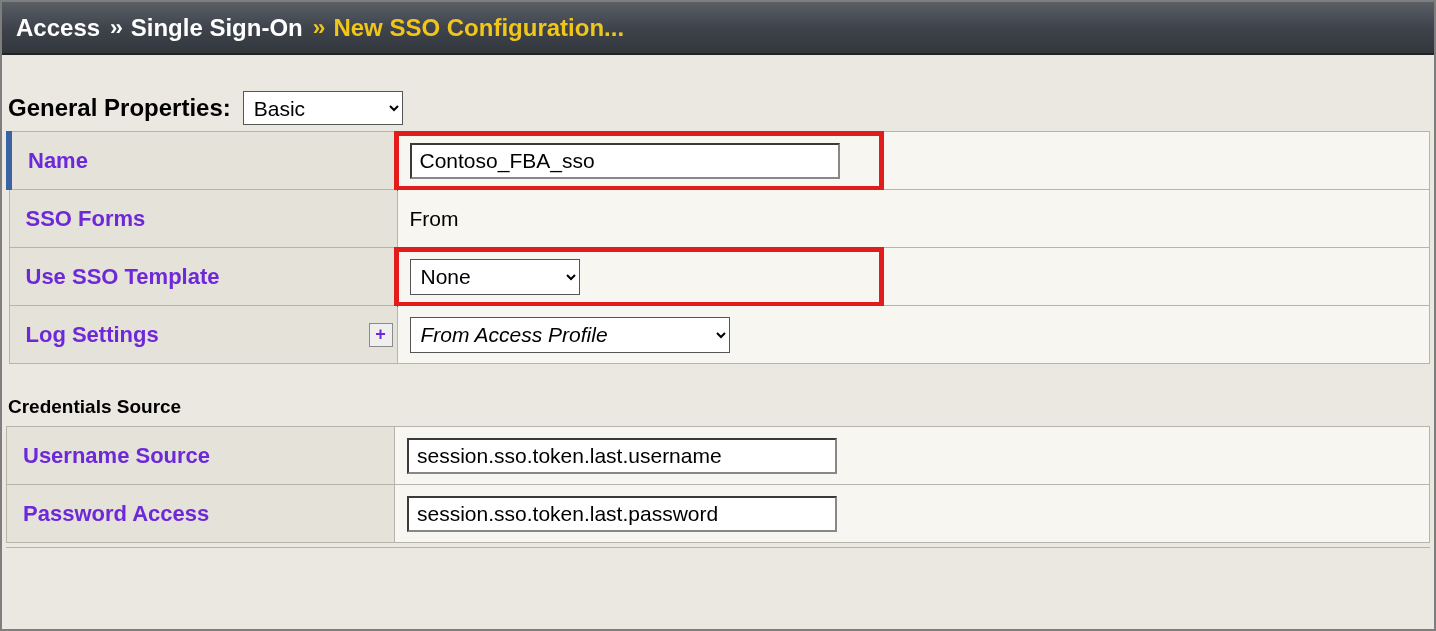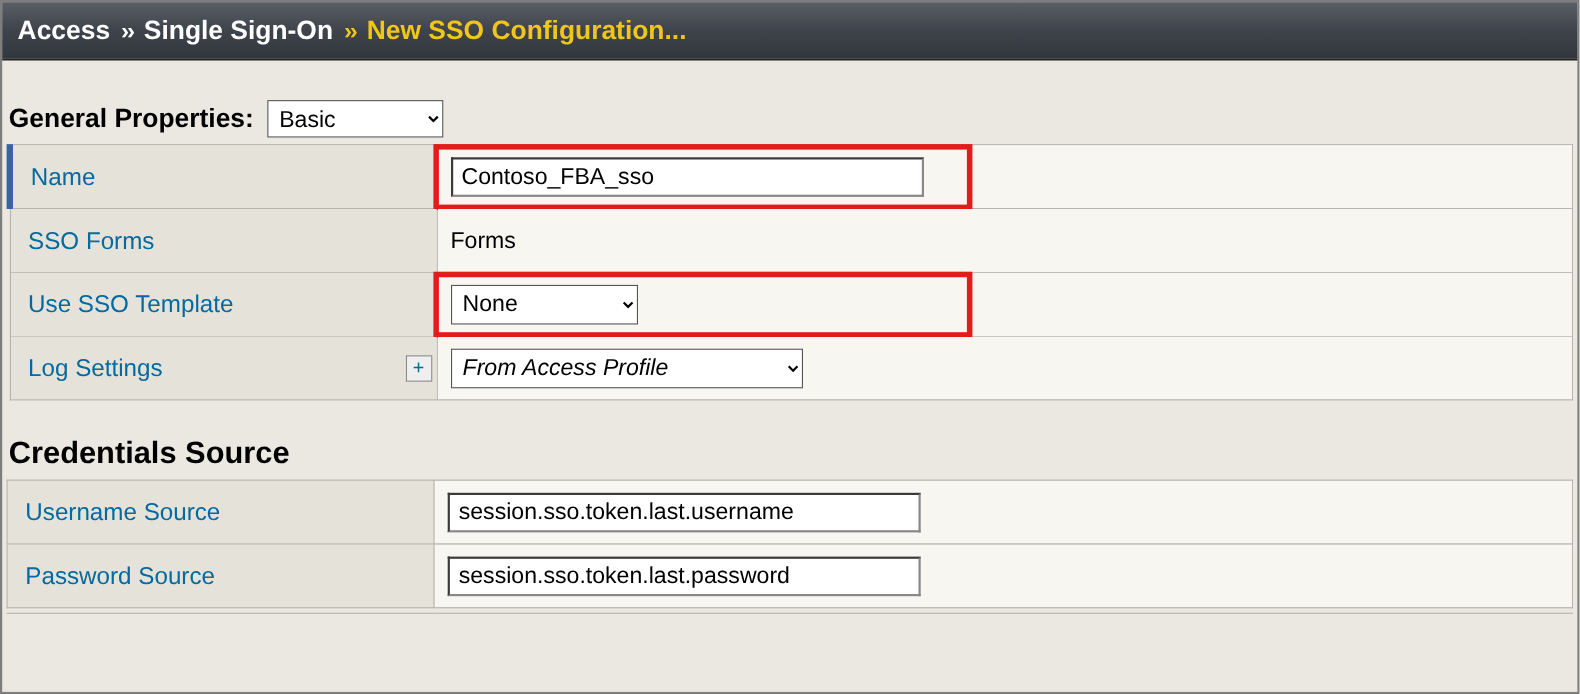--- a/index.html
+++ b/index.html
@@ -60,22 +60,23 @@
     border: 1px solid #b7b4ab;
     padding: 0;
     vertical-align: middle;
     height: 58px;
   }
   .form-table td.label-cell {
     width: 388px;
     background: #e5e2d9;
     padding-left: 16px;
     font-size: 22px;
-    color: #0369a1;
+    color: #6d28d9;
     position: relative;
+    font-weight: bold;
   }
   .form-table td.value-cell {
     background: #f7f6f1;
     padding-left: 12px;
     position: relative;
   }
   .name-row td.label-cell { border-left: 6px solid #3b63a3; }
   input.txt {
     width: 430px;
     height: 36px;
@@ -101,21 +102,21 @@
     cursor: pointer;
   }
   .highlight-red {
     position: absolute;
     border: 5px solid #e21b1b;
     pointer-events: none;
   }
   .section-title-2 {
     padding: 32px 0 8px 6px;
     font-weight: 700;
-    font-size: 28px;
+    font-size: 19px;
     color: #000;
   }
   .end-line {
     border-top: 1px solid #b7b4ab;
     margin: 4px 4px 0 4px;
     height: 16px;
     background: #eae8e1;
   }
 </style>
 </head>
@@ -149,21 +150,21 @@
         <td class="value-cell" style="position:relative;">
           <input class="txt" type="text" value="Contoso_FBA_sso" style="">
           <span class="highlight-red" style="left:-4px; top:-1px; width:490px; height:60px;"></span>
         </td>
       </tr>
       <tr>
         <td class="label-cell">
            <span>SSO Forms</span>
         </td>
         <td class="value-cell">
-          <span>Forms</span>
+          <span>From</span>
         </td>
       </tr>
       <tr>
         <td class="label-cell">
            <span>Use SSO Template</span>
         </td>
         <td class="value-cell" style="position:relative;">
           <select class="control-select tmpl-select">
             <option>None</option>
           </select>
@@ -191,21 +192,21 @@
           <tr>
         <td class="label-cell">
           <span>Username Source</span>
         </td>
         <td class="value-cell">
           <input class="txt" type="text" value="session.sso.token.last.username" style="">
         </td>
       </tr>
       <tr>
         <td class="label-cell">
-          <span>Password Source</span>
+          <span>Password Access</span>
         </td>
         <td class="value-cell">
           <input class="txt" type="text" value="session.sso.token.last.password" style="">
         </td>
       </tr>
     </tbody>
       </table>
 
     <div class="end-line"></div>
   </div>

